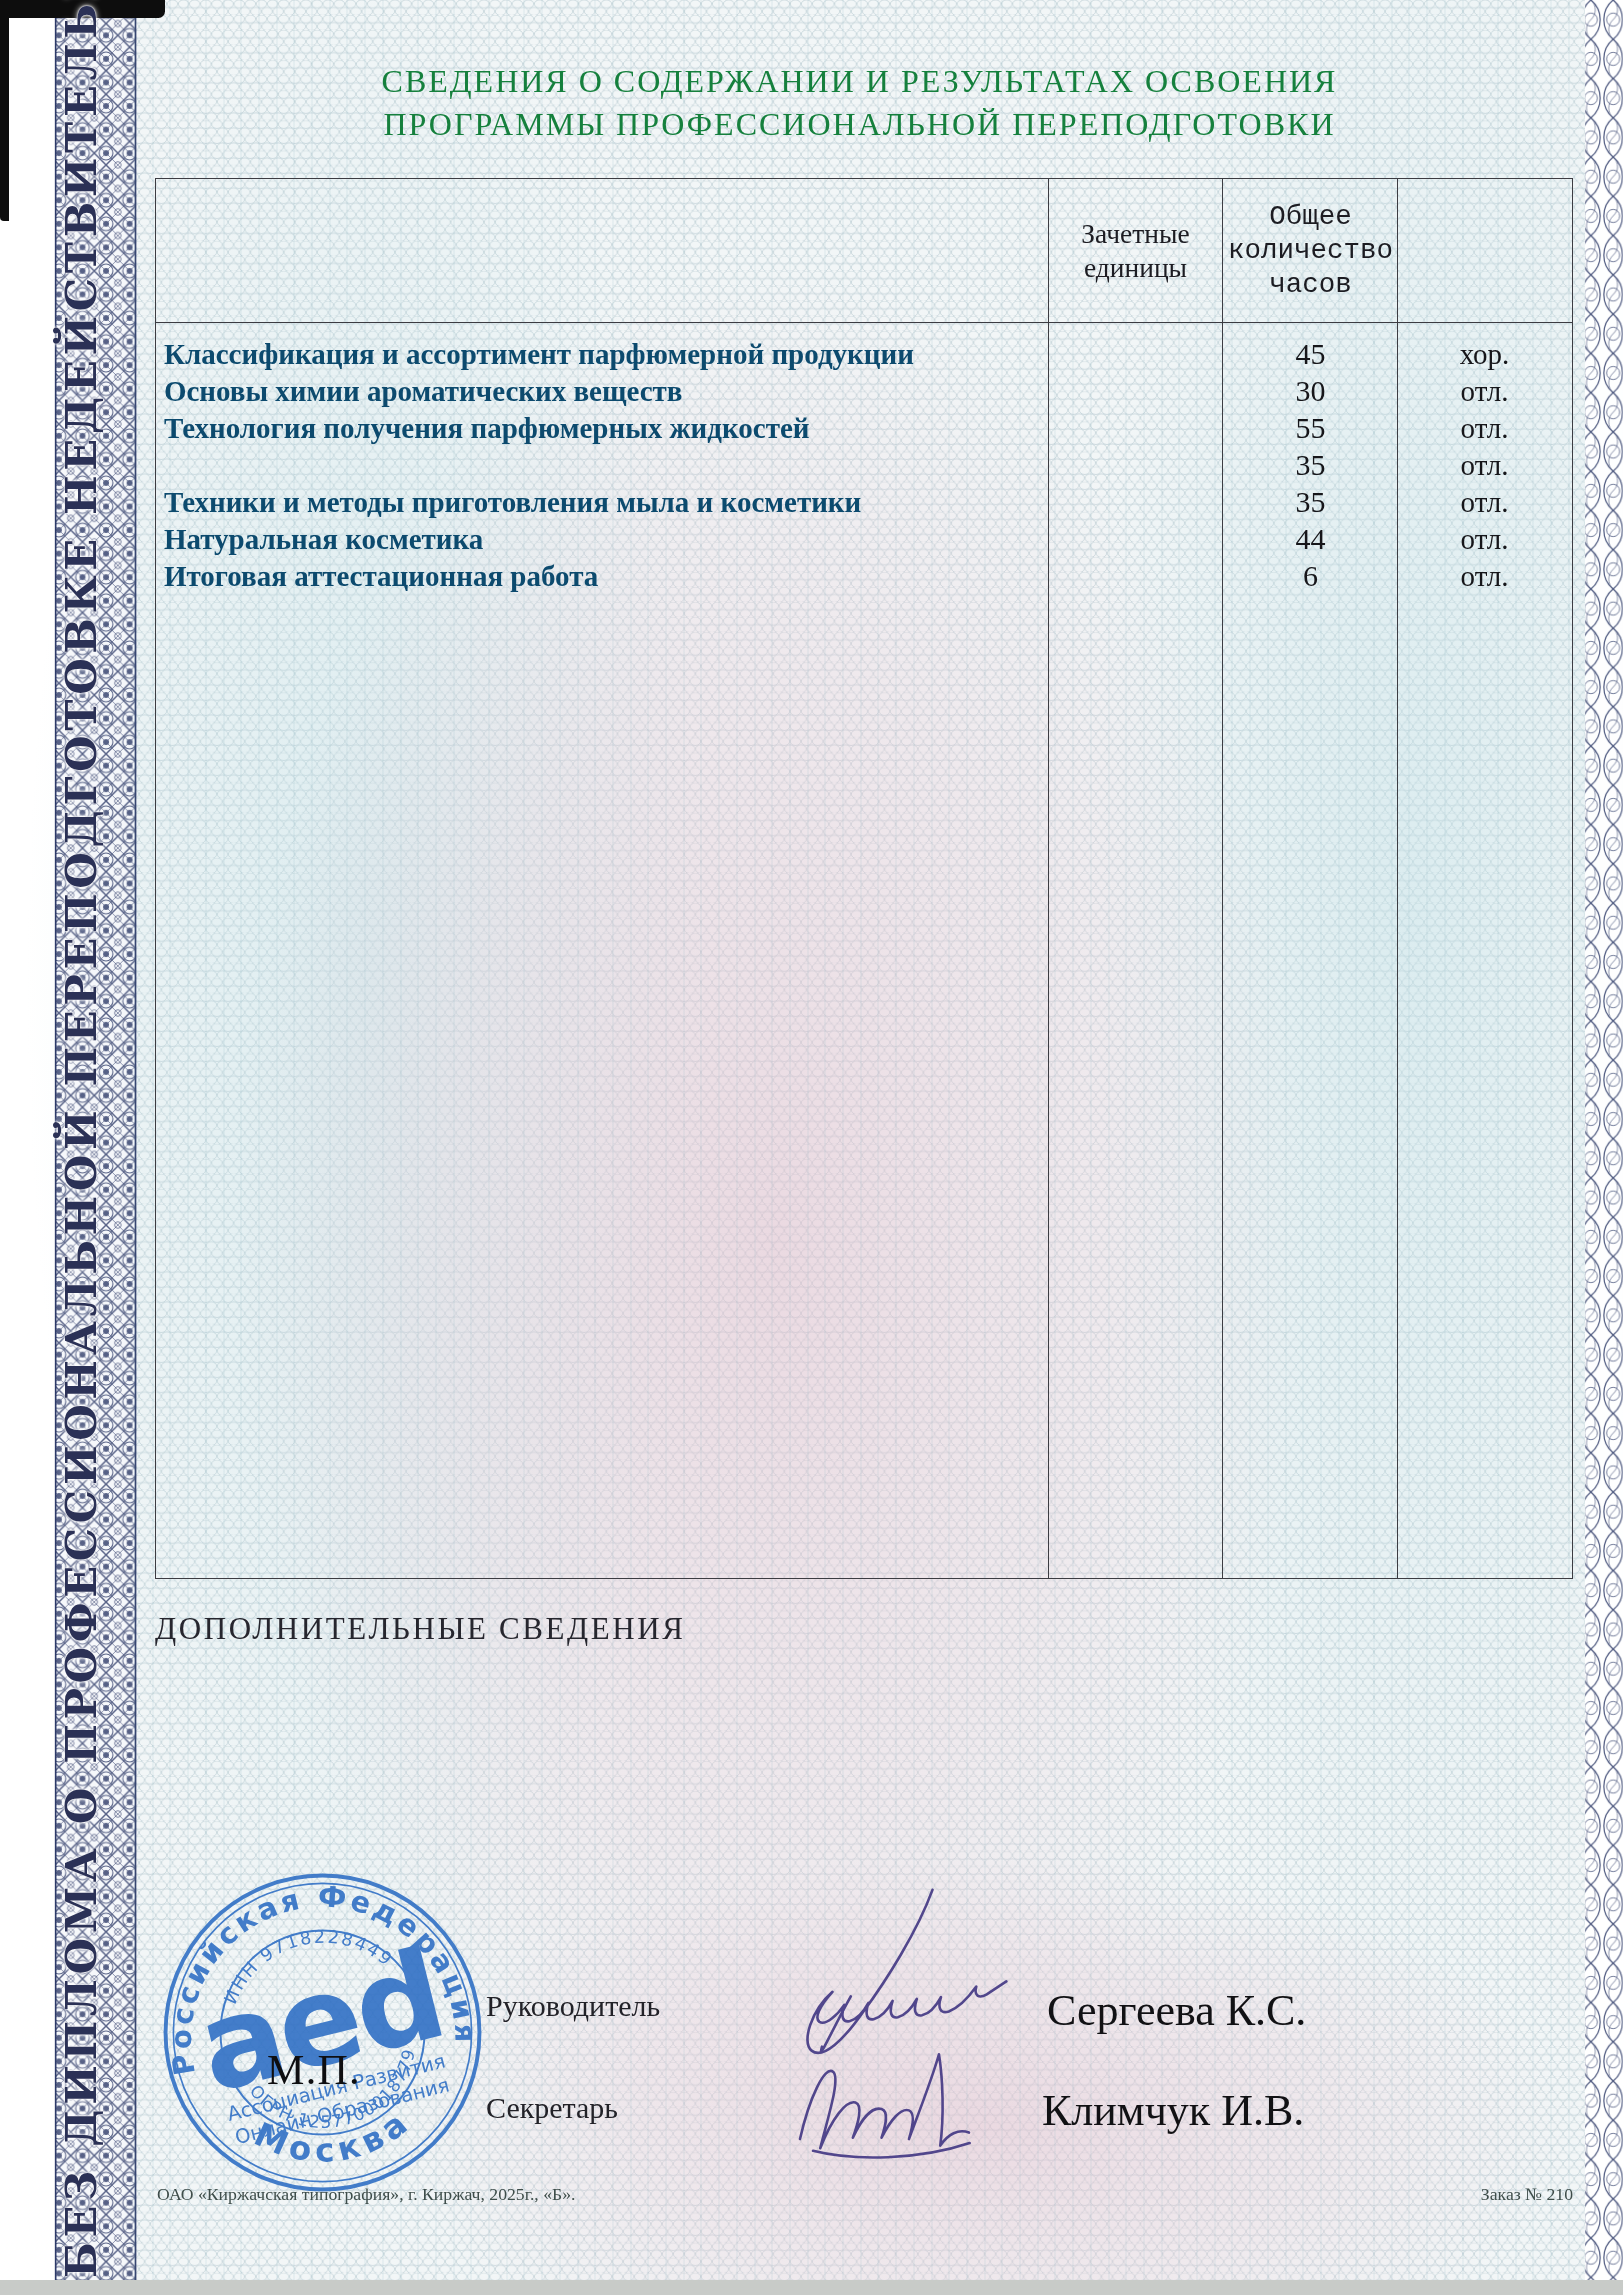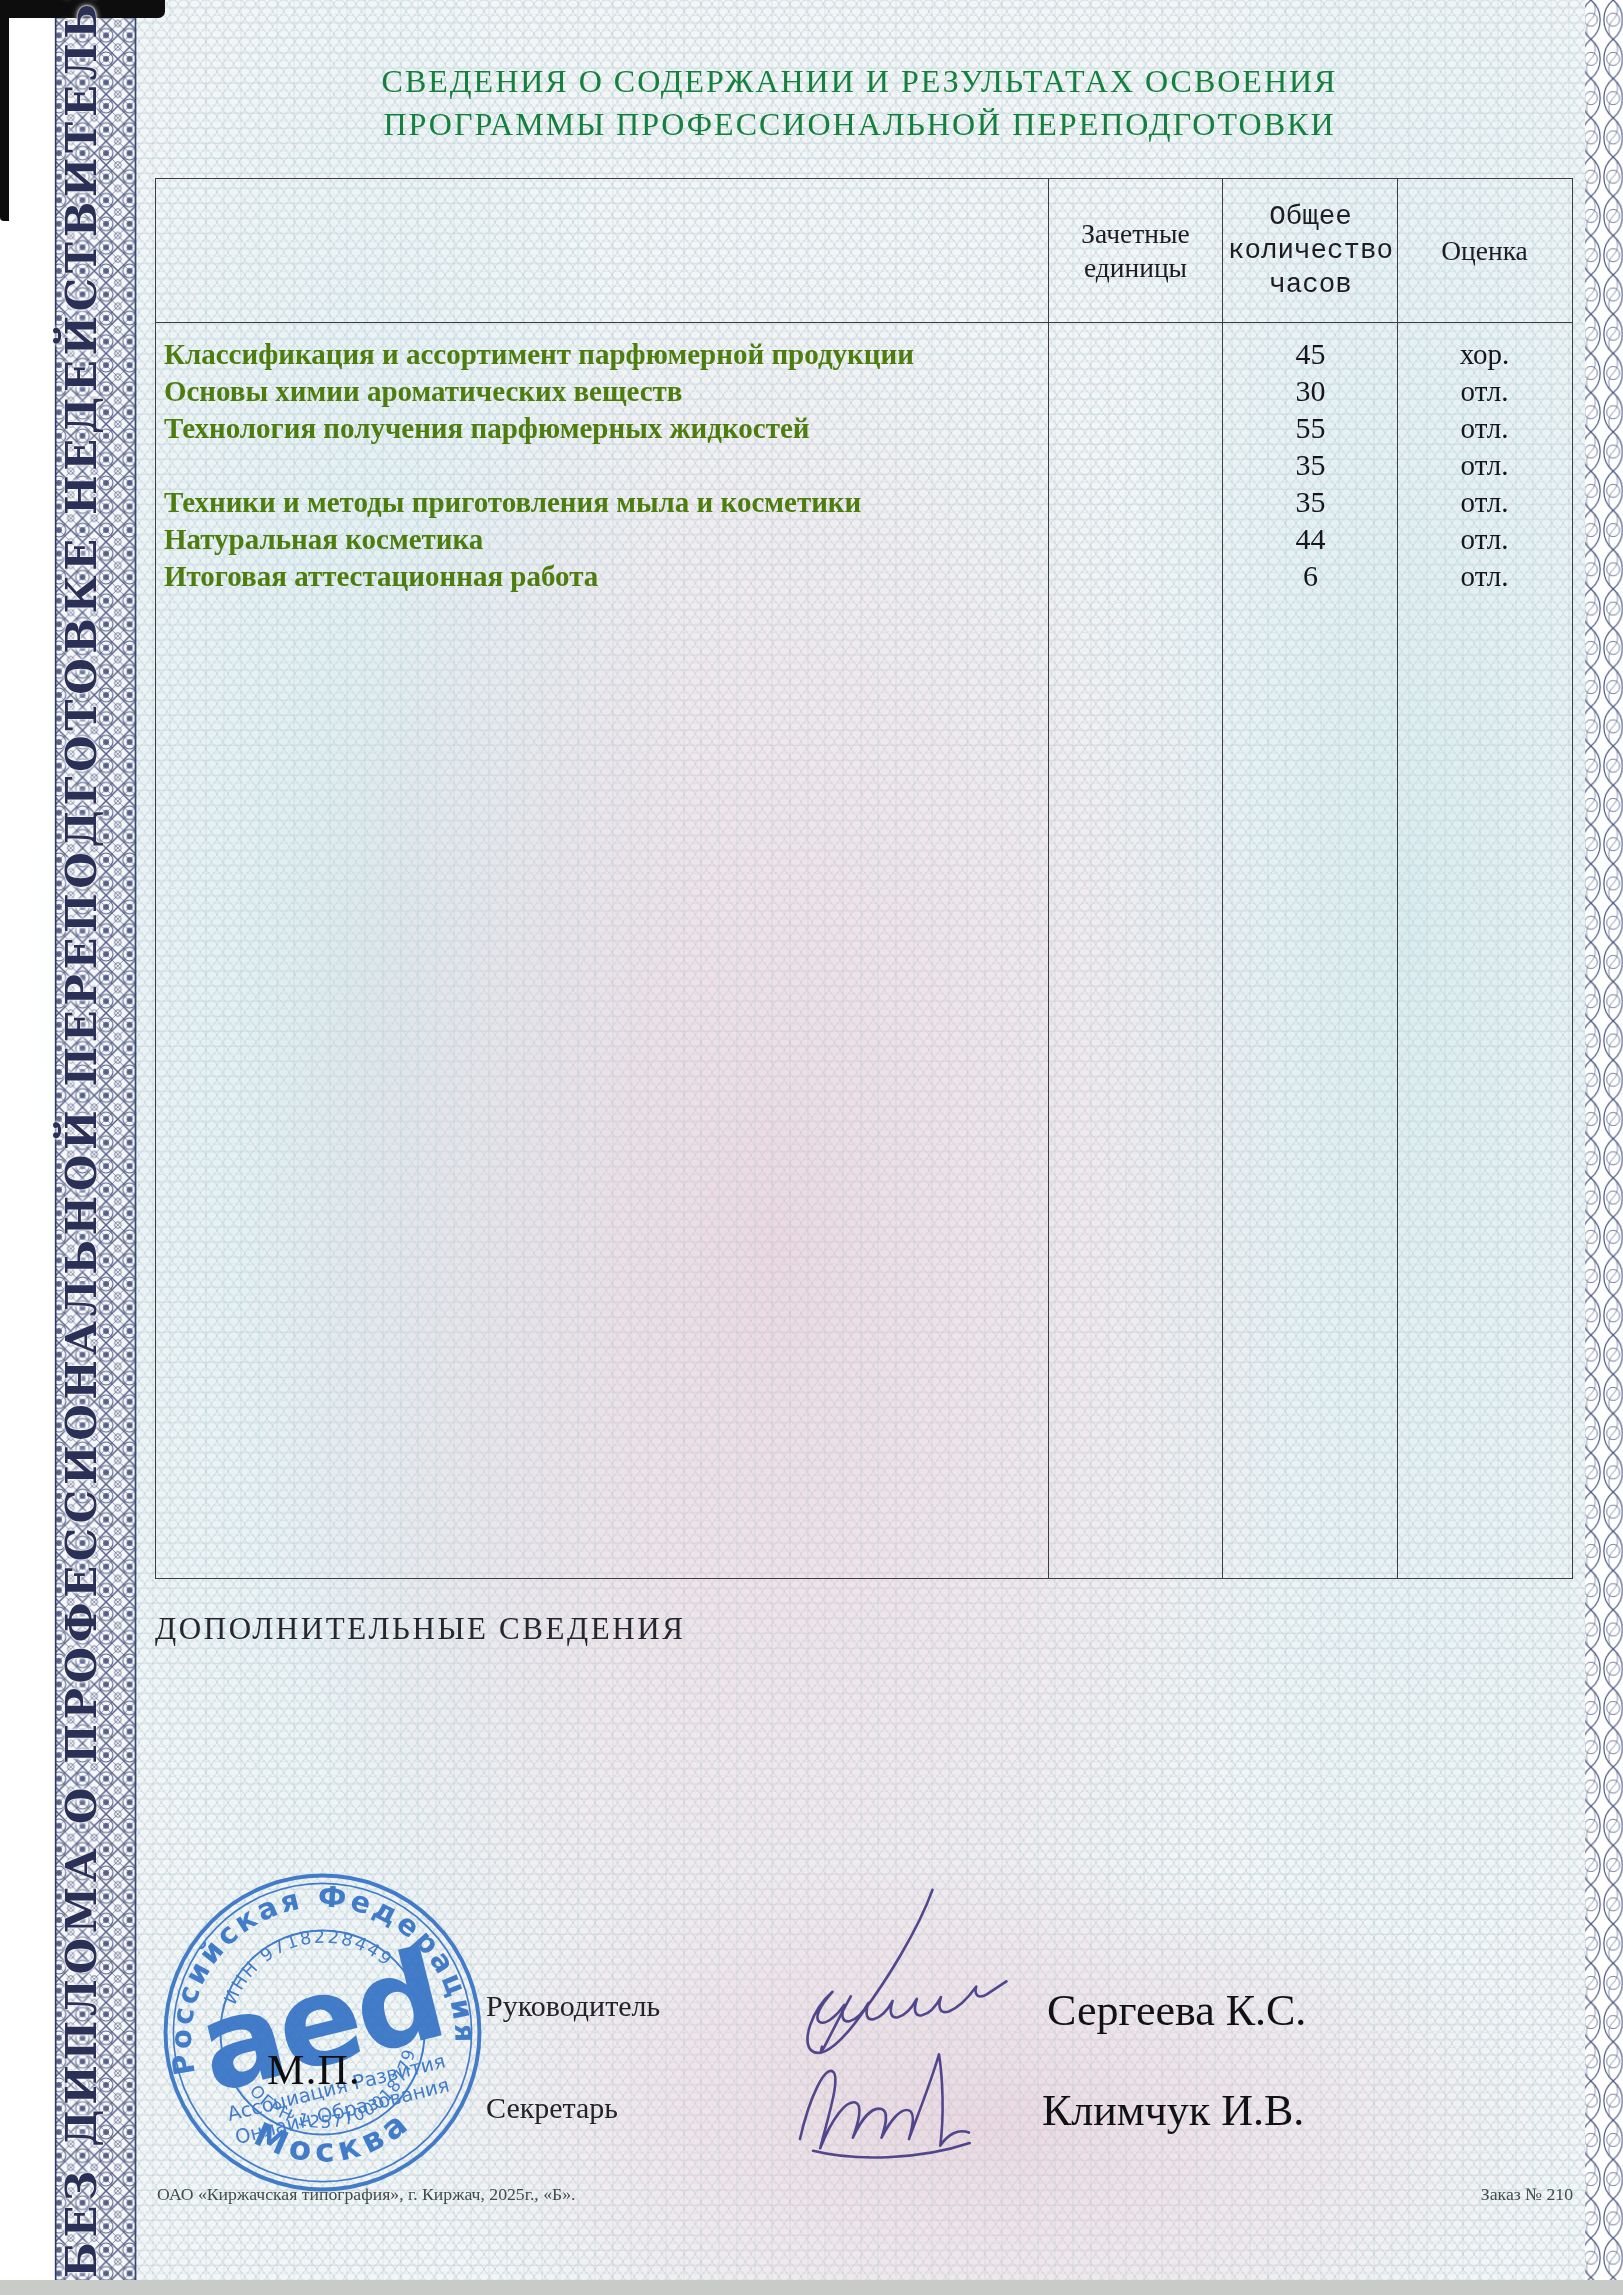--- a/index.html
+++ b/index.html
@@ -40,21 +40,21 @@
   .vline{position:absolute;top:0;width:1.3px;height:100%;background:#3c3c42;}
   .vl1{left:892px;} .vl2{left:1066px;} .vl3{left:1241px;}
   .hline{position:absolute;left:0;top:143px;width:100%;height:1.3px;background:#3c3c42;}
   .hcell{position:absolute;top:0;height:143px;display:flex;flex-direction:column;
          align-items:center;justify-content:center;font-size:27.5px;color:#1c1c22;line-height:34px;}
   .hc1{left:0;width:892px;}
   .hc2{left:893px;width:173px;}
   .hc3{left:1068px;width:173px;font-family:Liberation Mono, monospace;}
   .hc4{left:1242px;width:173px;}
   .row{position:absolute;left:0;width:100%;height:38px;line-height:38px;}
-  .row .subj{position:absolute;left:7.9px;white-space:nowrap;font-weight:bold;font-size:29px;color:#4d7c0f;}
+  .row .subj{position:absolute;left:7.9px;white-space:nowrap;font-weight:bold;font-size:29px;color:#0c4a6e;}
   .row .cred{position:absolute;left:893px;width:173px;text-align:center;font-size:29.5px;}
   .row .hrs{position:absolute;left:1068px;width:173px;text-align:center;font-size:30px;color:#16161a;}
   .row .grd{position:absolute;left:1242px;width:173px;text-align:center;font-size:29px;color:#16161a;}
   
   .addl{left:155px;top:1611px;font-size:31px;letter-spacing:2.6px;color:#26262e;white-space:nowrap;}
   
   .lbl{font-size:30px;color:#222228;white-space:nowrap;}
   .name{font-size:44px;color:#111114;white-space:nowrap;}
   .head-lbl{left:486px;top:1989px;}
   .head-name{left:1047px;top:1985px;}
@@ -135,23 +135,20 @@
 
   <div class="hcell hc2">
     <span>Зачетные</span>
     <span>единицы</span>
   </div>
   <div class="hcell hc3">
     <span>Общее</span>
     <span>количество</span>
     <span>часов</span>
   </div>
-  <div class="hcell hc4">
-    <span>Оценка</span>
-  </div>
 
   <div>
       <div class="row" style="top: 156px;">
     <span class="subj">Классификация и ассортимент парфюмерной продукции</span>
     <span class="cred"></span>
     <span class="hrs">45</span>
     <span class="grd">хор.</span>
   </div>
       <div class="row" style="top: 193px;">
     <span class="subj">Основы химии ароматических веществ</span>

